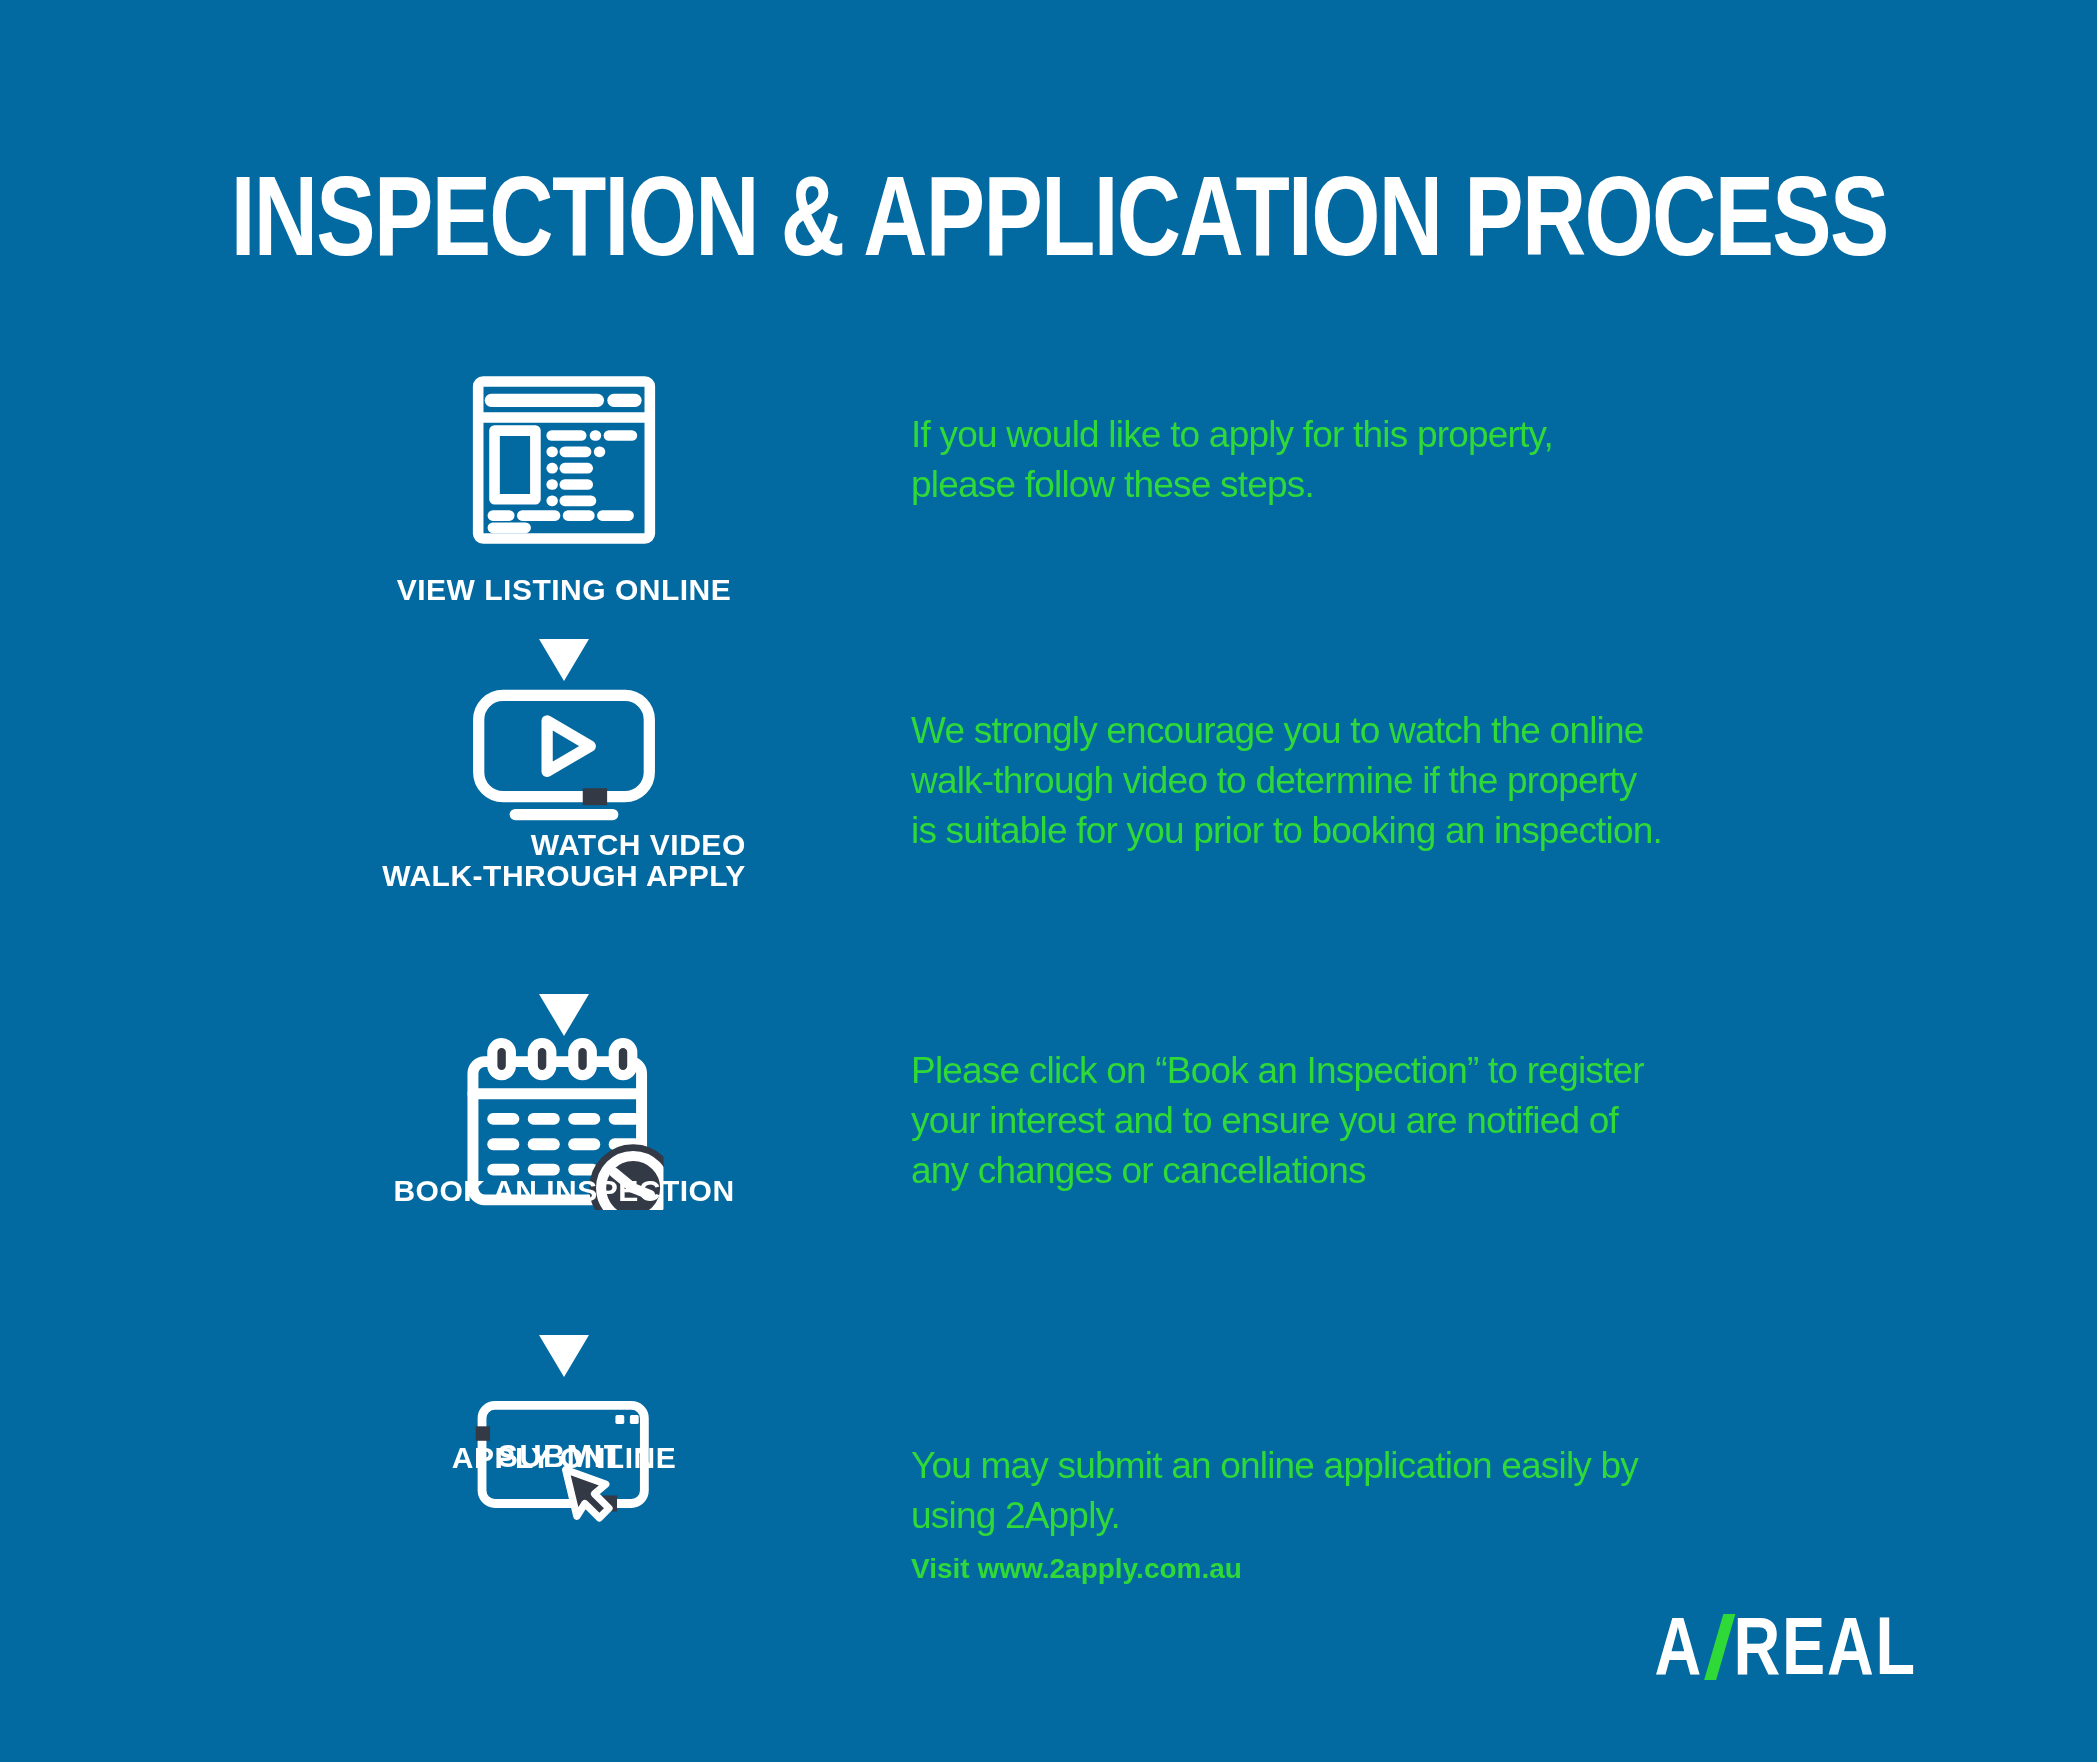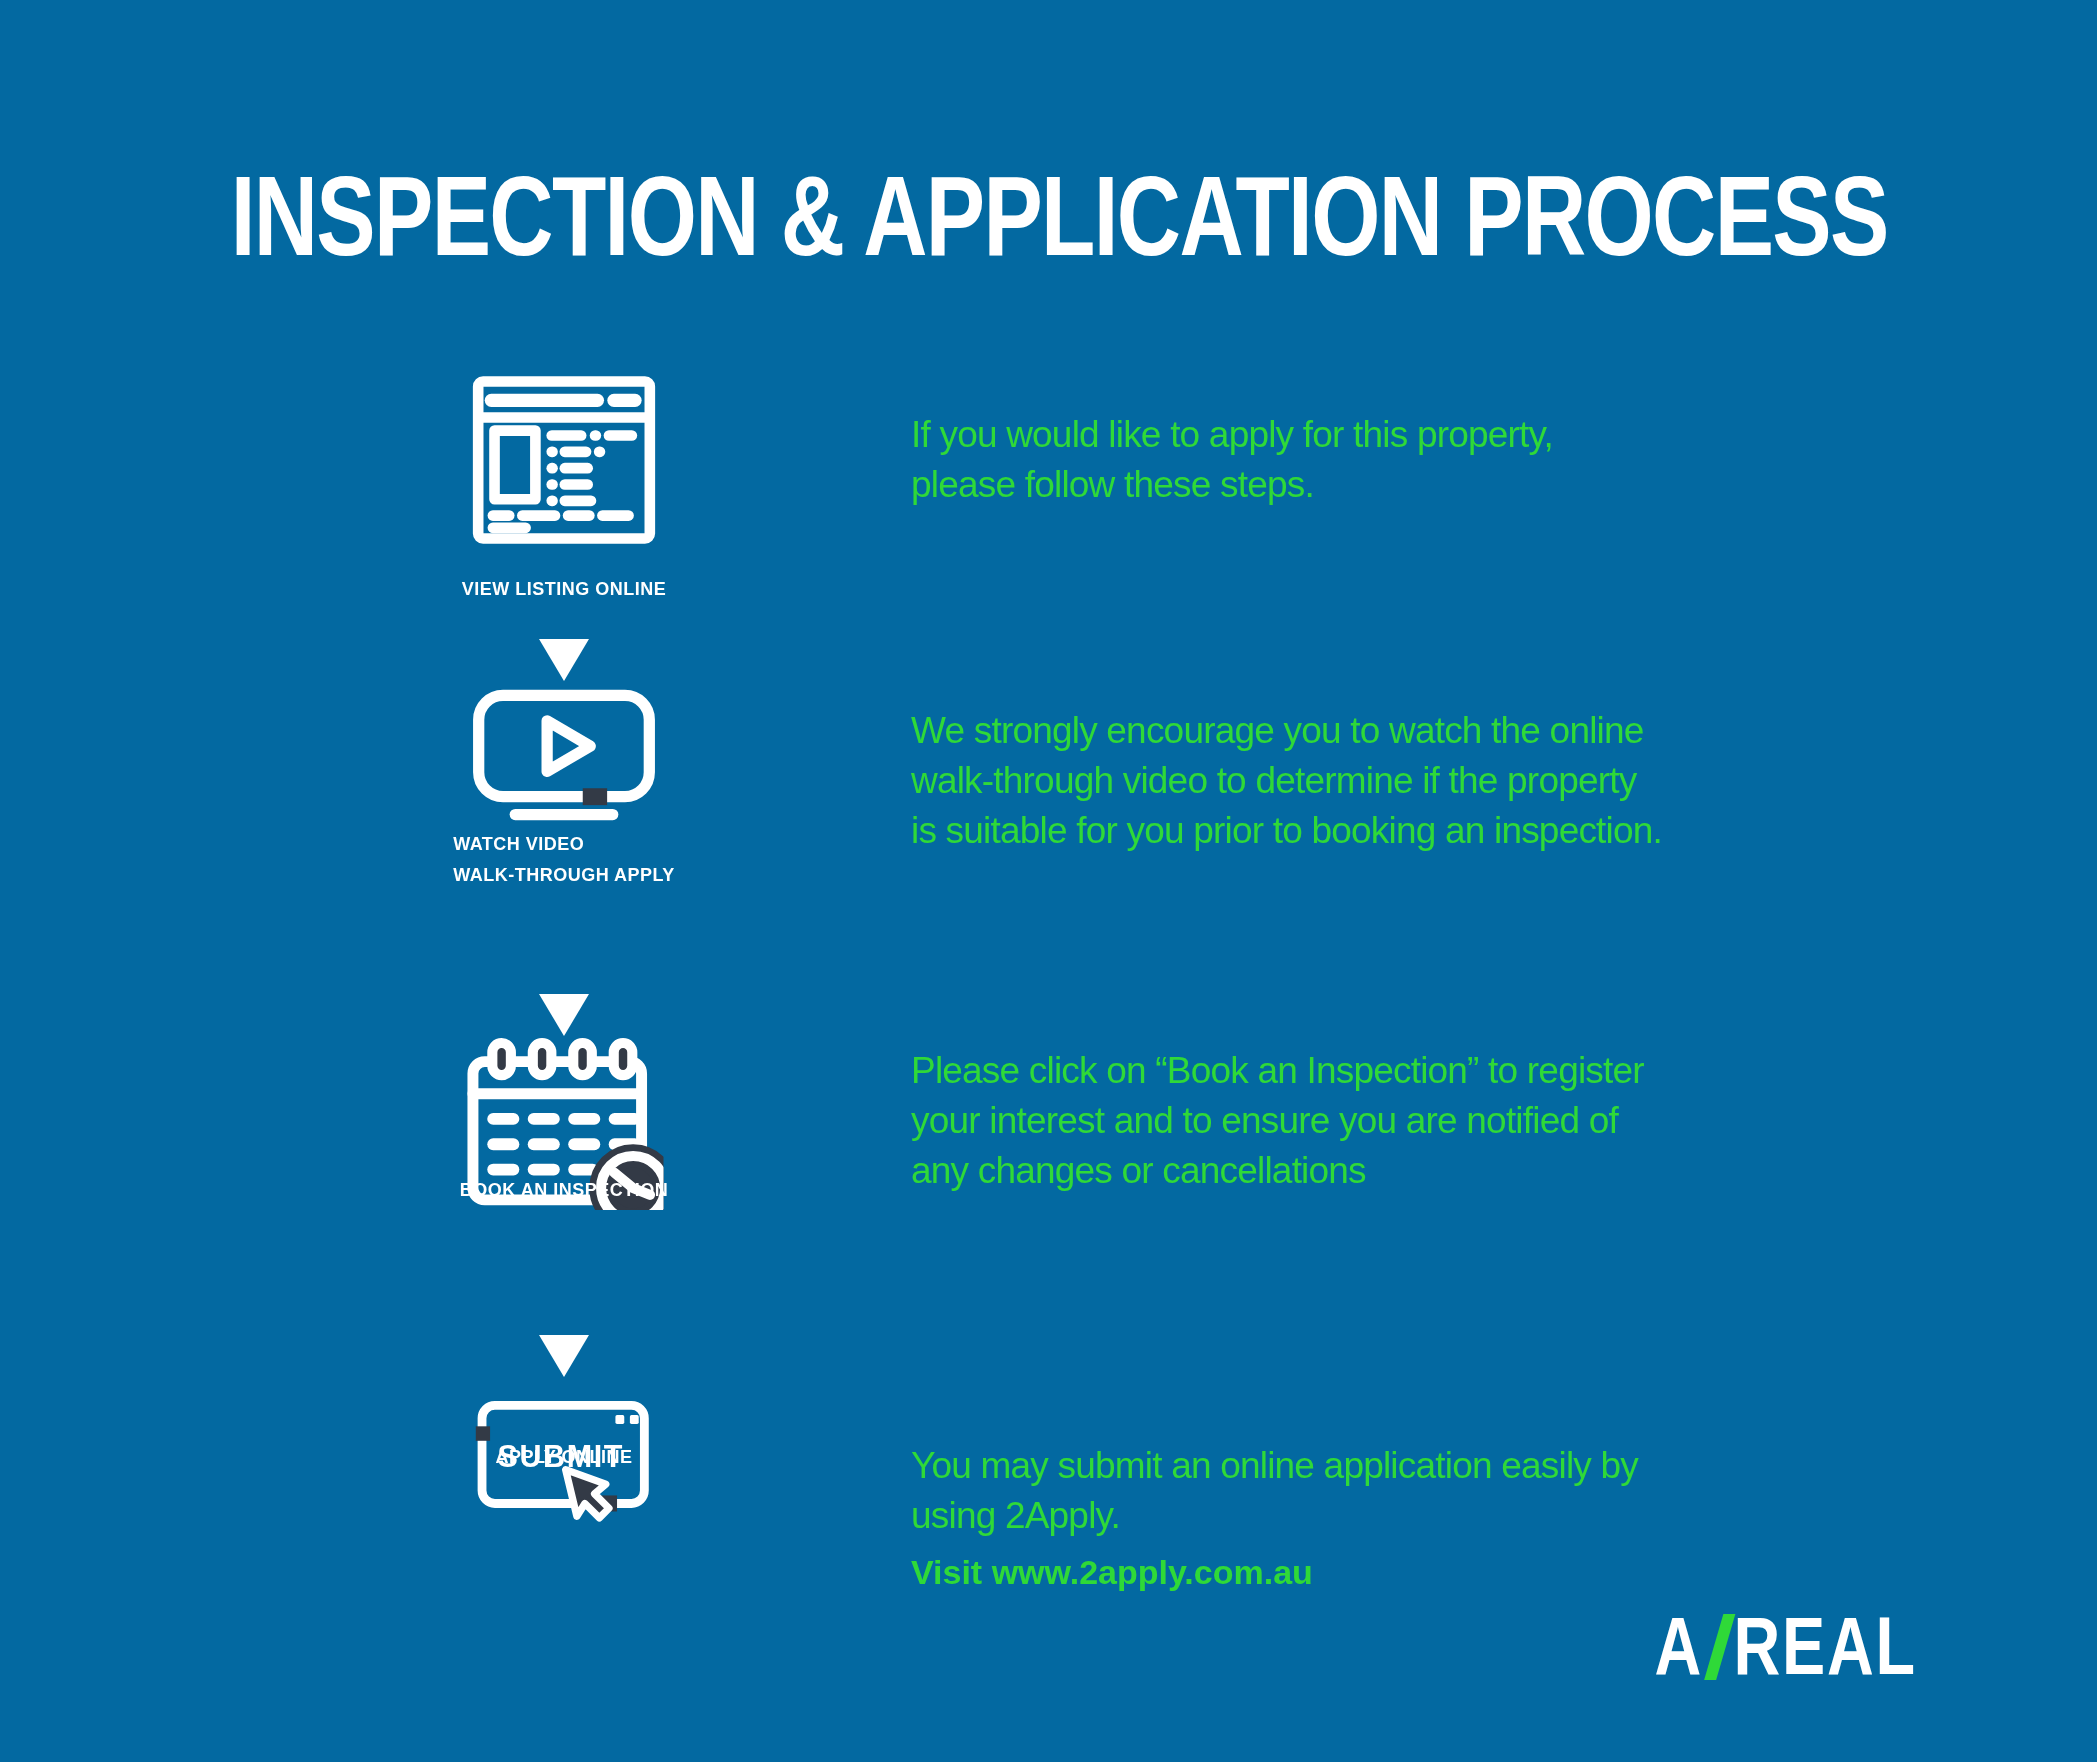--- a/index.html
+++ b/index.html
@@ -9,36 +9,36 @@
     font-family:"Liberation Sans", sans-serif;
   }
   .title {
     position:absolute; top:150px; left:0; width:100%;
     text-align:center; color:#ffffff; font-size:114px; font-weight:bold;
     letter-spacing:-2.1px; white-space:nowrap;
     transform:scaleX(0.78); transform-origin:center;
   }
   .col-item { position:absolute; left:564px; transform:translateX(-50%); }
   .step-label {
-    color:#ffffff; font-weight:bold; font-size:18px; letter-spacing:0.5px;
-    text-align:left; white-space:pre-line; line-height:31px;
+    color:#ffffff; font-weight:bold; font-size:30px; letter-spacing:0.5px;
+    text-align:right; white-space:pre-line; line-height:31px;
   }
   .arrow-down {
     width:0; height:0;
     border-left:25px solid transparent; border-right:25px solid transparent;
     border-top:42px solid #ffffff;
   }
   .desc {
     position:absolute; left:911px; color:#2fd938;
     font-size:37px; letter-spacing:-0.8px; line-height:50px;
     white-space:pre-line;
   }
   .visit {
     position:absolute; left:911px; top:1553px;
-    color:#2fd938; font-size:34px; font-weight:bold;
+    color:#2fd938; font-size:28px; font-weight:bold;
   }
   .logo {
     position:absolute; right:180px; top:1600px;
     color:#ffffff; font-size:81px; font-weight:bold; letter-spacing:2.1px;
     white-space:nowrap; transform:scaleX(0.8); transform-origin:right center;
   }
   .logo-slash {
     display:inline-block; width:14.5px; height:66px; background:#2fd938;
     transform:skewX(-20deg); margin:0 10.7px 0 13px; vertical-align:-6.4px;
   }

